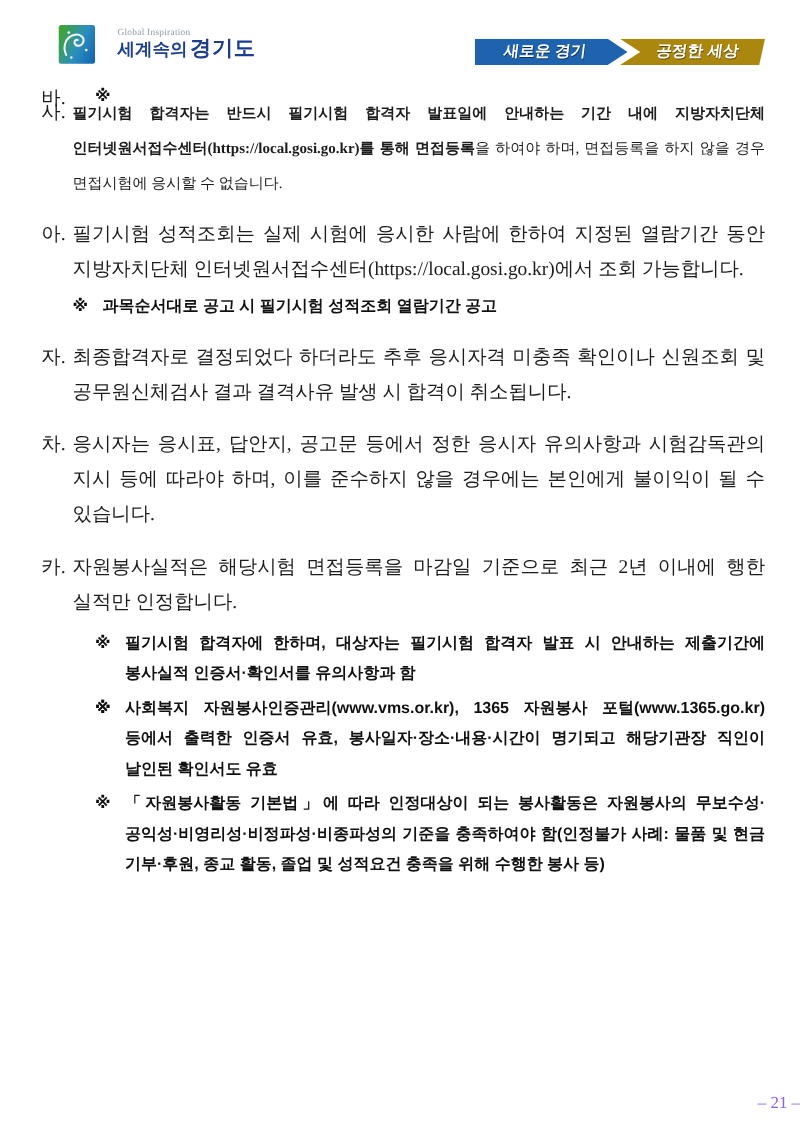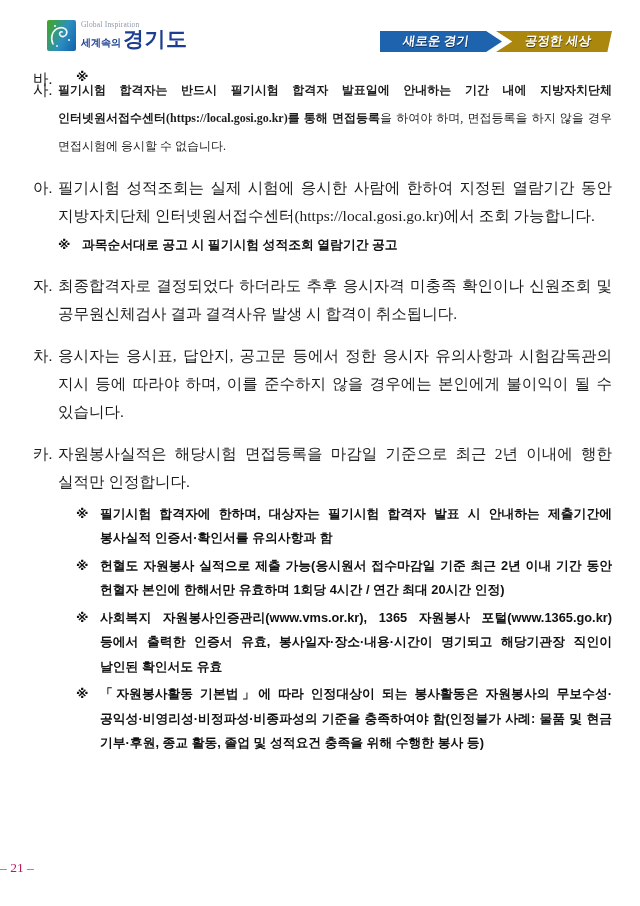--- a/index.html
+++ b/index.html
@@ -8,34 +8,34 @@
     background: #ffffff;
     position: relative;
     overflow: hidden;
     font-family: "Liberation Serif", "DejaVu Serif", serif;
     color: #1c1c1c;
   }
   .page { padding: 20px 28px 0 33px; position: relative; }
 
   
   .header { display: flex; justify-content: space-between; align-items: flex-start; height: 42px; margin-bottom: 2px; }
-  .logo { display: flex; align-items: center; gap: 5px; margin-left: 14px; }
+  .logo { display: flex; align-items: center; gap: 18px; margin-left: 14px; }
   .logo-mark {
     width: 29px; height: 31px;
     background: linear-gradient(115deg, #3fa437 10%, #2c8fc0 55%, #1565ae 95%);
     border-radius: 2px; position: relative; flex-shrink: 0;
   }
   .logo-text { display: flex; flex-direction: column; line-height: 1.05; }
   .logo-tagline {
     font-family: "Liberation Serif", serif;
     font-size: 7.5px; color: #8d9aa9; letter-spacing: 0.2px;
   }
   .logo-region { display: flex; align-items: baseline; gap: 2px; color: #1c3e90; }
-  .logo-region .small { font-family: Liberation Serif, serif; font-size: 10px; font-weight: bold; }
-  .logo-region .large { font-family: "Liberation Sans", sans-serif; font-size: 21px; font-weight: bold; letter-spacing: 0.5px; }
+  .logo-region .small { font-family: Liberation Serif, serif; font-size: 14px; font-weight: bold; }
+  .logo-region .large { font-family: "Liberation Sans", sans-serif; font-size: 17px; font-weight: bold; letter-spacing: 0.5px; }
 
   .slogans { display: flex; align-items: center; margin-top: 11px; }
   .ribbon {
     height: 21px; display: flex; align-items: center; justify-content: center;
     font-family: "Liberation Sans", "DejaVu Sans", sans-serif;
     font-weight: bold; font-size: 12.5px; color: #ffffff;
   }
   .ribbon-blue {
     width: 112px;
     background: #1d63ae;
@@ -73,22 +73,22 @@
     font-weight: bold; font-size: 12.8px; line-height: 24.5px;
     text-align: justify; word-break: keep-all; color: #111111;
   }
   .note .note-marker { position: absolute; left: 0; top: 0; font-weight: bold; }
   .note p { margin: 0; display: inline; }
   .notes-block { margin-top: 6px; }
   .notes-block .note { margin-bottom: 1px; }
 
   
   .footer {
-    position: absolute; bottom: 30px; left: 0; width: 100%;
-    text-align: left; font-size: 13.5px; color: #be185d;
+    position: absolute; bottom: 16px; left: 0; width: 100%;
+    text-align: right; font-size: 13.5px; color: #8b5cf6;
     font-family: "Liberation Serif", serif;
   }
 </style>
 </head>
 <body>
 
 <div class="page">
 
   <div class="header">
     <div class="logo">
@@ -152,21 +152,20 @@
   <div class="section section-ka">
     <span class="item-label">카.</span>
     <p class="item-text">자원봉사실적은 해당시험 면접등록을 마감일 기준으로 최근 2년 이내에 행한 실적만 인정합니다.</p>
     <div class="notes-block">
       <div class="note">
         <span class="note-marker">※</span>
         <p>필기시험 합격자에 한하며, 대상자는 필기시험 합격자 발표 시 안내하는 제출기간에 봉사실적 인증서·확인서를 유의사항과 함</p>
       </div>
       <div class="note">
         <span class="note-marker">※</span>
-        <p>헌혈도 자원봉사 실적으로 제출 가능(응시원서 접수마감일 기준 최근 2년 이내 기간 동안 헌혈자 본인에 한해서만 유효하며 1회당 4시간 / 연간 최대 20시간 인정)</p>
       </div>
       <div class="note">
         <span class="note-marker">※</span>
         <p>사회복지 자원봉사인증관리(www.vms.or.kr), 1365 자원봉사 포털(www.1365.go.kr) 등에서 출력한 인증서 유효, 봉사일자·장소·내용·시간이 명기되고 해당기관장 직인이 날인된 확인서도 유효</p>
       </div>
       <div class="note">
         <span class="note-marker">※</span>
         <p>「자원봉사활동 기본법」에 따라 인정대상이 되는 봉사활동은 자원봉사의 무보수성·공익성·비영리성·비정파성·비종파성의 기준을 충족하여야 함(인정불가 사례: 물품 및 현금 기부·후원, 종교 활동, 졸업 및 성적요건 충족을 위해 수행한 봉사 등)</p>
       </div>
     </div>

